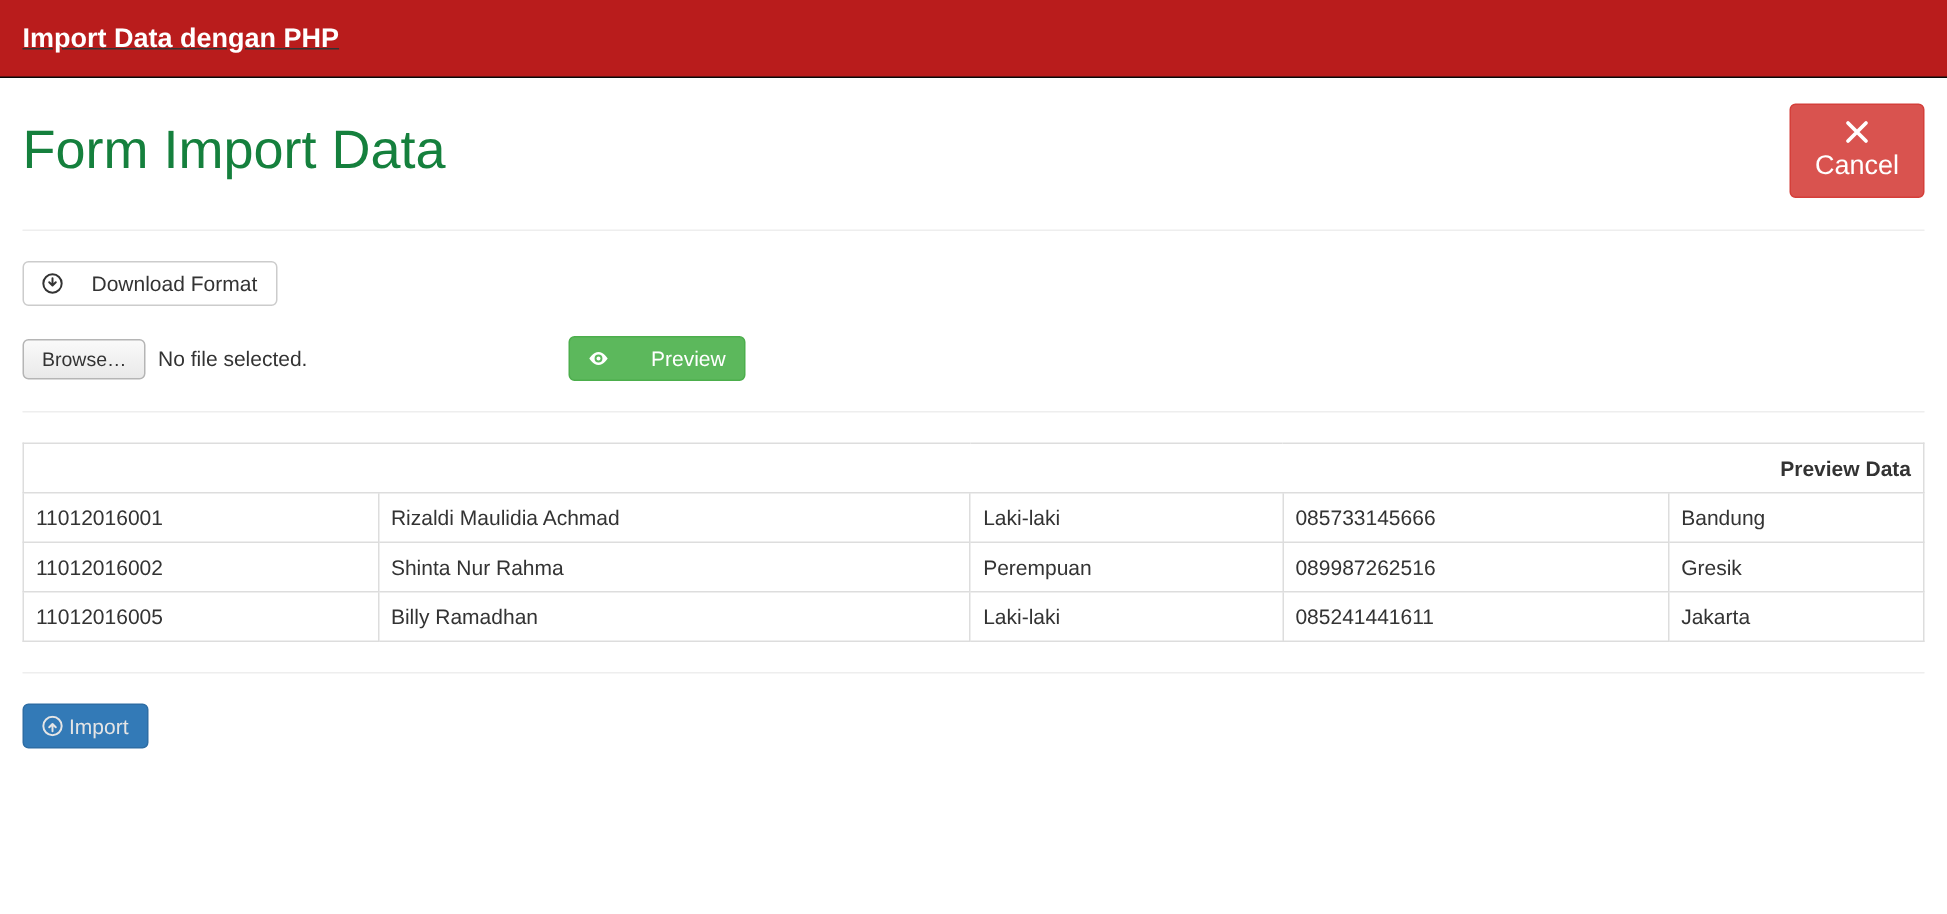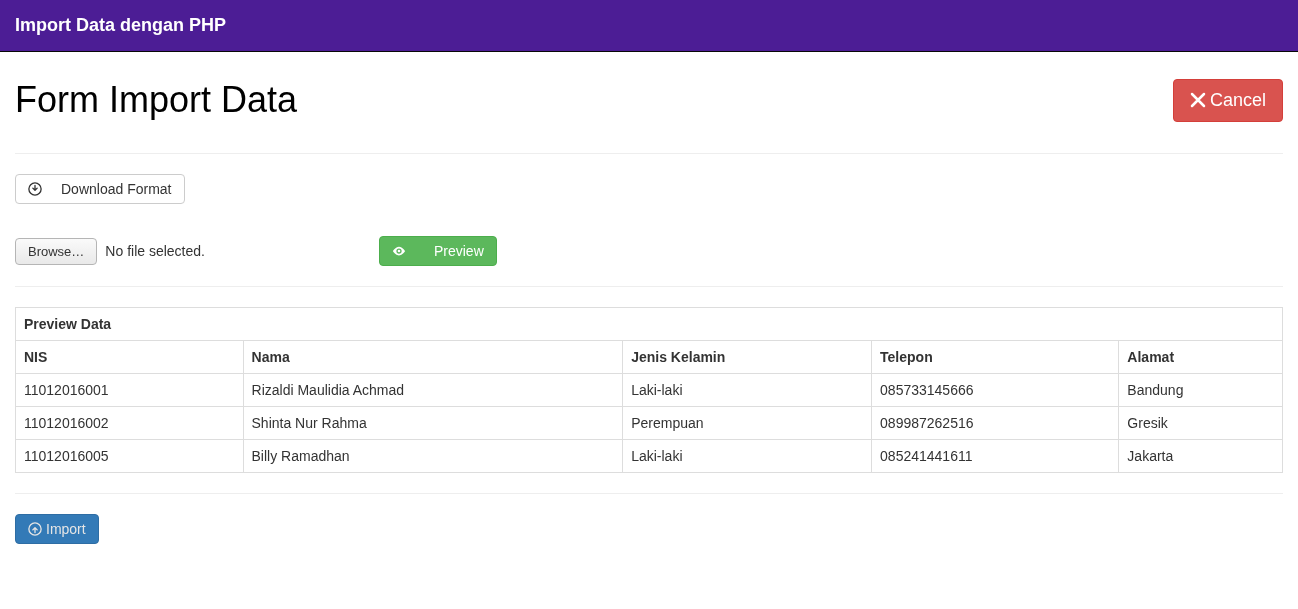--- a/index.html
+++ b/index.html
@@ -3,27 +3,28 @@
   <meta charset="utf-8">
   <style>
     * { box-sizing: border-box; margin: 0; padding: 0; }
     body {
       font-family: "Helvetica Neue", Helvetica, Arial, sans-serif;
       font-size: 14px;
       color: #333;
       background: #fff;
     }
     .navbar {
-      background: #4c1d95;
+      background: #b91c1c;
       border-bottom: 1px solid #080808;
       height: 52px;
       display: flex;
       align-items: center;
       justify-content: space-between;
       padding: 0 15px;
+      text-decoration: underline;
     }
     .navbar-brand {
       color: #fff;
       font-size: 18px;
       font-weight: bold;
       padding: 15px 0;
     }
     .navbar-right {
       display: flex;
       align-items: center;
@@ -45,21 +46,21 @@
     }
     .label-primary { background: #337ab7; }
     .label-info { background: #5bc0de; }
     .label-danger { background: #d9534f; }
     .container {
       padding: 15px;
     }
     h1 {
       font-size: 36px;
       font-weight: 500;
-      color: #000000;
+      color: #15803d;
       margin-top: 12px;
       margin-bottom: 12px;
       display: inline-block;
     }
     .header-row {
       display: flex;
       justify-content: space-between;
       align-items: center;
     }
     .btn {
@@ -77,39 +78,40 @@
     .btn-default {
       color: #333;
       background: #fff;
       border-color: #ccc;
       gap: 19px;
     }
     .btn-danger {
       color: #fff;
       background: #d9534f;
       border-color: #d43f3a;
+      flex-direction: column;
     }
     .btn-success {
       color: #fff;
       background: #5cb85c;
       border-color: #4cae4c;
       gap: 28px;
     }
     .btn-primary {
       color: #e5e5e5;
       background: #337ab7;
       border-color: #2e6da4;
     }
     .btn-lg { font-size: 18px; padding: 10px 16px; }
     hr { border: 0; border-top: 1px solid #eee; margin: 20px 0; }
     .form-row {
       display: flex;
       align-items: center;
       gap: 12px;
-      margin-top: 32px;
+      margin-top: 20px;
     }
     .file-input-wrapper {
       display: inline-flex;
       align-items: center;
       gap: 8px;
     }
     .file-browse-btn {
       background: linear-gradient(#fafafa, #e9e9e9);
       border: 1px solid #b5b5b5;
       border-radius: 4px;
@@ -127,21 +129,21 @@
     .table th, .table td {
       border: 1px solid #ddd;
       padding: 8px;
       text-align: left;
       vertical-align: top;
     }
     .table th {
       font-weight: bold;
     }
     .table thead tr:first-child th {
-      text-align: left;
+      text-align: right;
     }
     .icon { width: 14px; height: 14px; display: inline-block; }
     .btn-lg .icon { width: 16px; height: 16px; }
   </style>
 </head>
 <body>
 
 <div class="navbar">
   <div class="navbar-brand">Import Data dengan PHP</div>
 </div>
@@ -189,27 +191,20 @@
     </button>
   </div>
 
   <hr>
 
   <table class="table">
     <thead>
       <tr>
         <th colspan="5">Preview Data</th>
       </tr>
-      <tr id="header-row">
-          <th>NIS</th>
-          <th>Nama</th>
-          <th>Jenis Kelamin</th>
-          <th>Telepon</th>
-          <th>Alamat</th>
-        </tr>
     </thead>
     <tbody id="table-body">
         <tr>
           <td>11012016001</td>
           <td>Rizaldi Maulidia Achmad</td>
           <td>Laki-laki</td>
           <td>085733145666</td>
           <td>Bandung</td>
         </tr>
         <tr>

